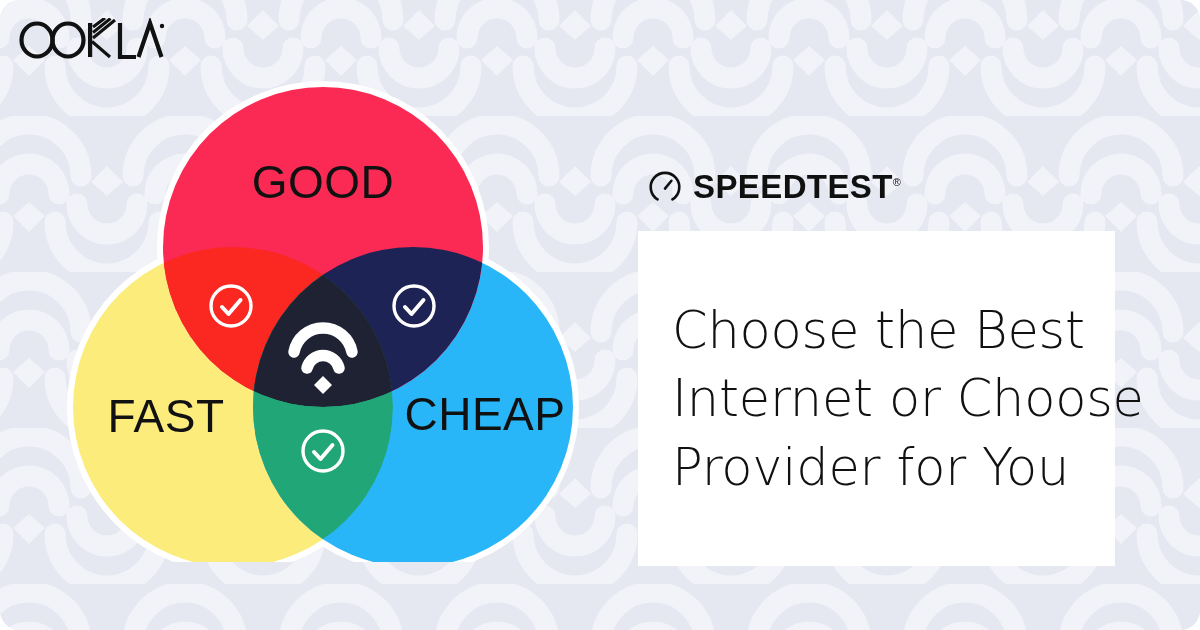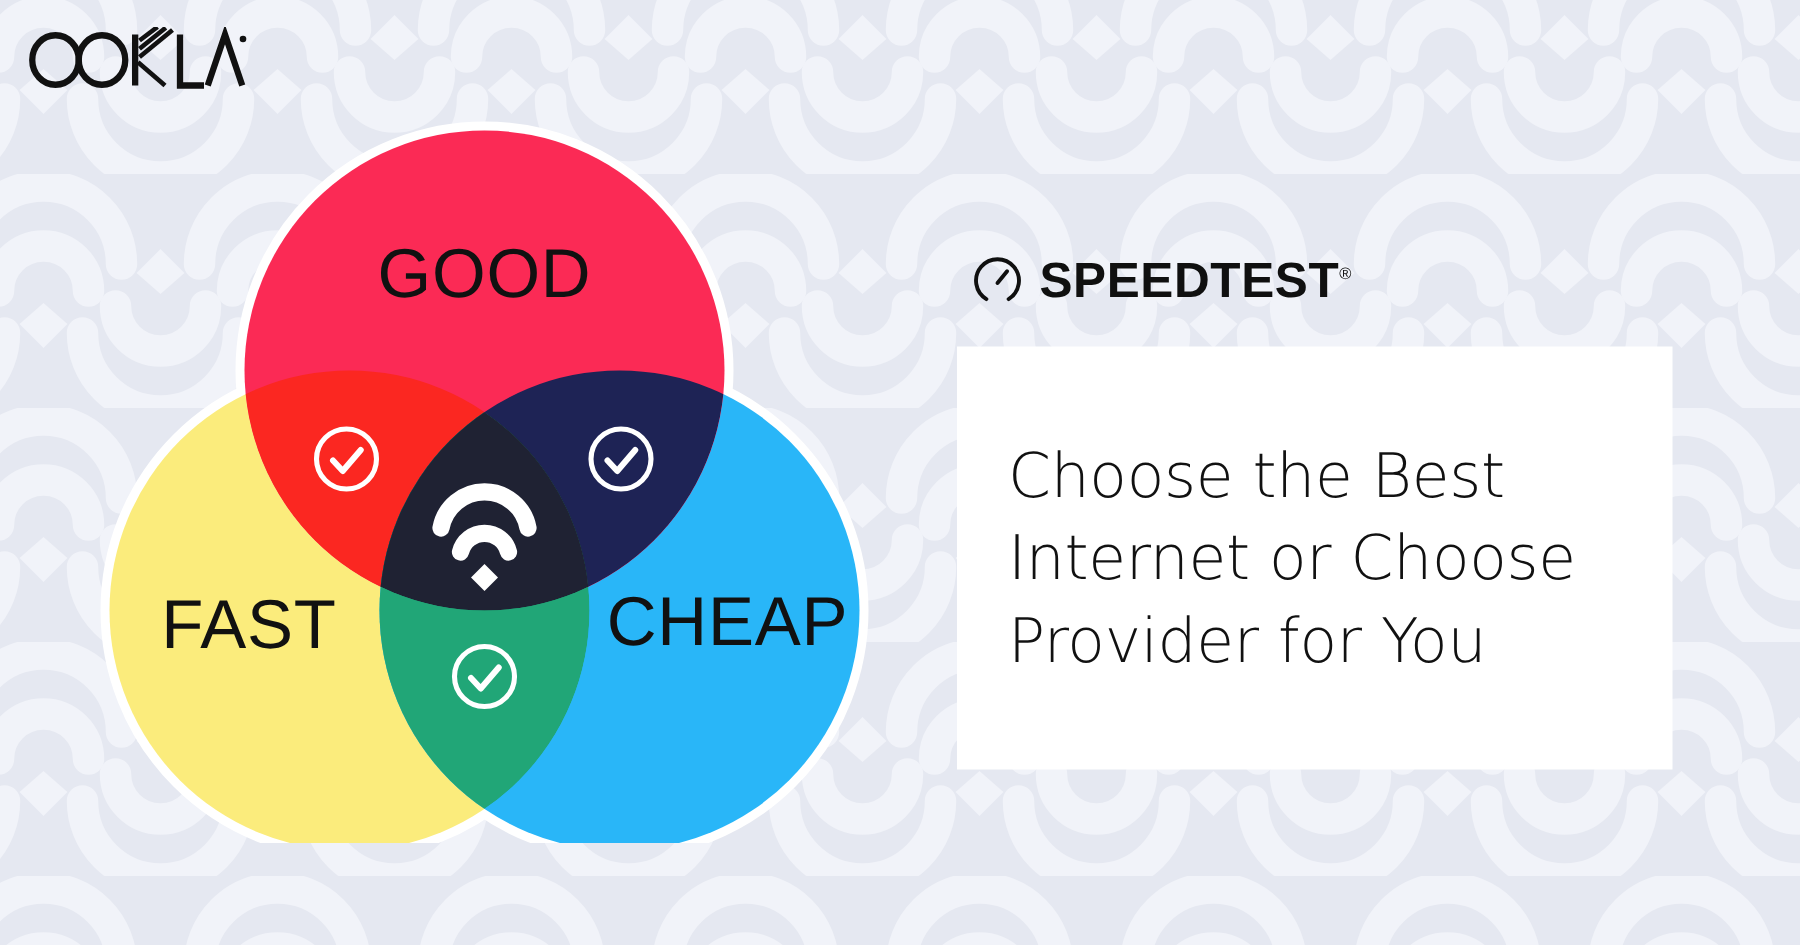--- a/index.html
+++ b/index.html
@@ -12,20 +12,21 @@
     overflow: hidden;
     font-family: "Liberation Sans", sans-serif;
   }
 
   #stage {
     position: relative;
     width: 1200px;
     height: 630px;
     background: #e5e8f1;
     overflow: hidden;
+    border-radius: 20px;
   }
 
   
   #bg-pattern {
     position: absolute;
     inset: 0;
     width: 1200px;
     height: 630px;
   }
 
@@ -97,21 +98,21 @@
     min-height: 214px;
     background: #ffffff;
     box-sizing: border-box;
     padding: 32px 34px 30px 34px;
     display: flex;
     align-items: center;
   }
   #title-text {
     font-family: "DejaVu Sans", sans-serif;
     font-weight: 300;
-    font-size: 41px;
+    font-size: 51px;
     line-height: 1.34;
     color: #111111;
     letter-spacing: -0.2px;
   }
   .title-line { display: block; white-space: nowrap; }
 </style>
 </head>
 <body>
 
 <div id="stage">

